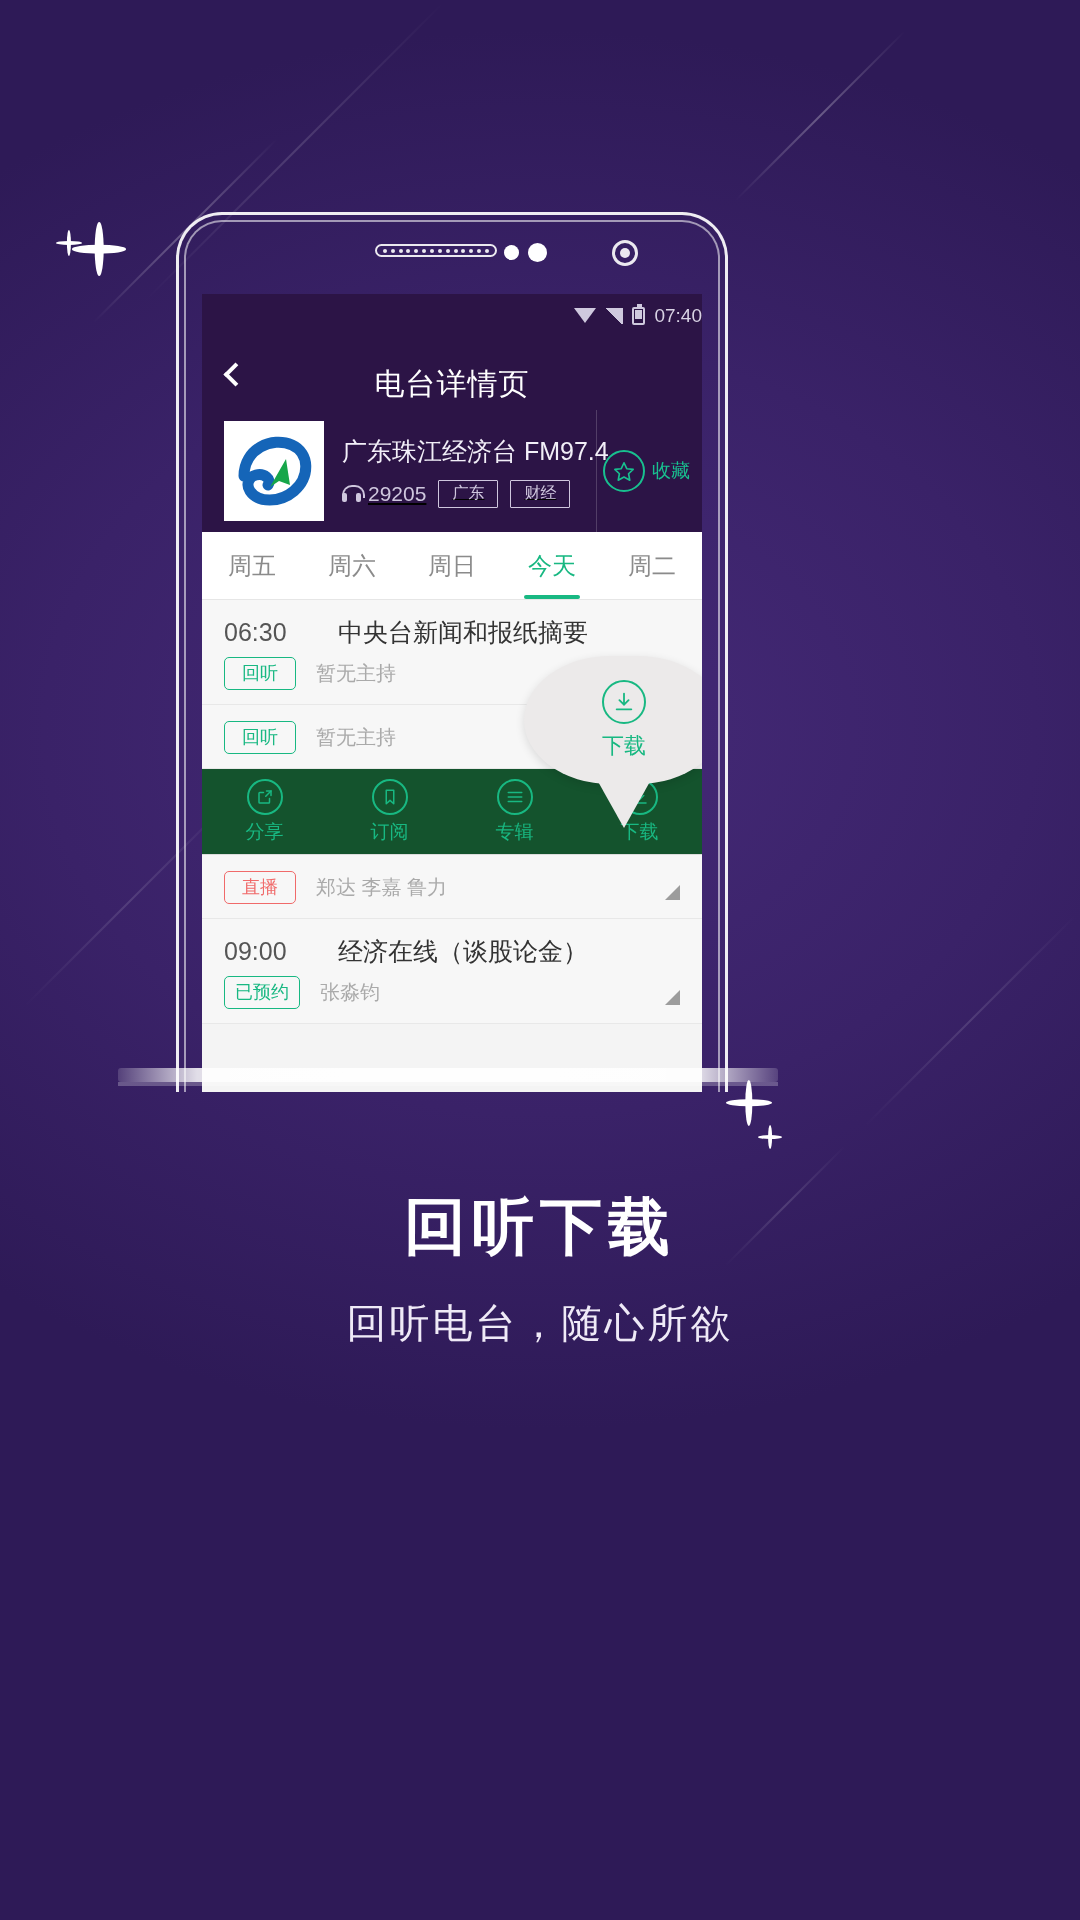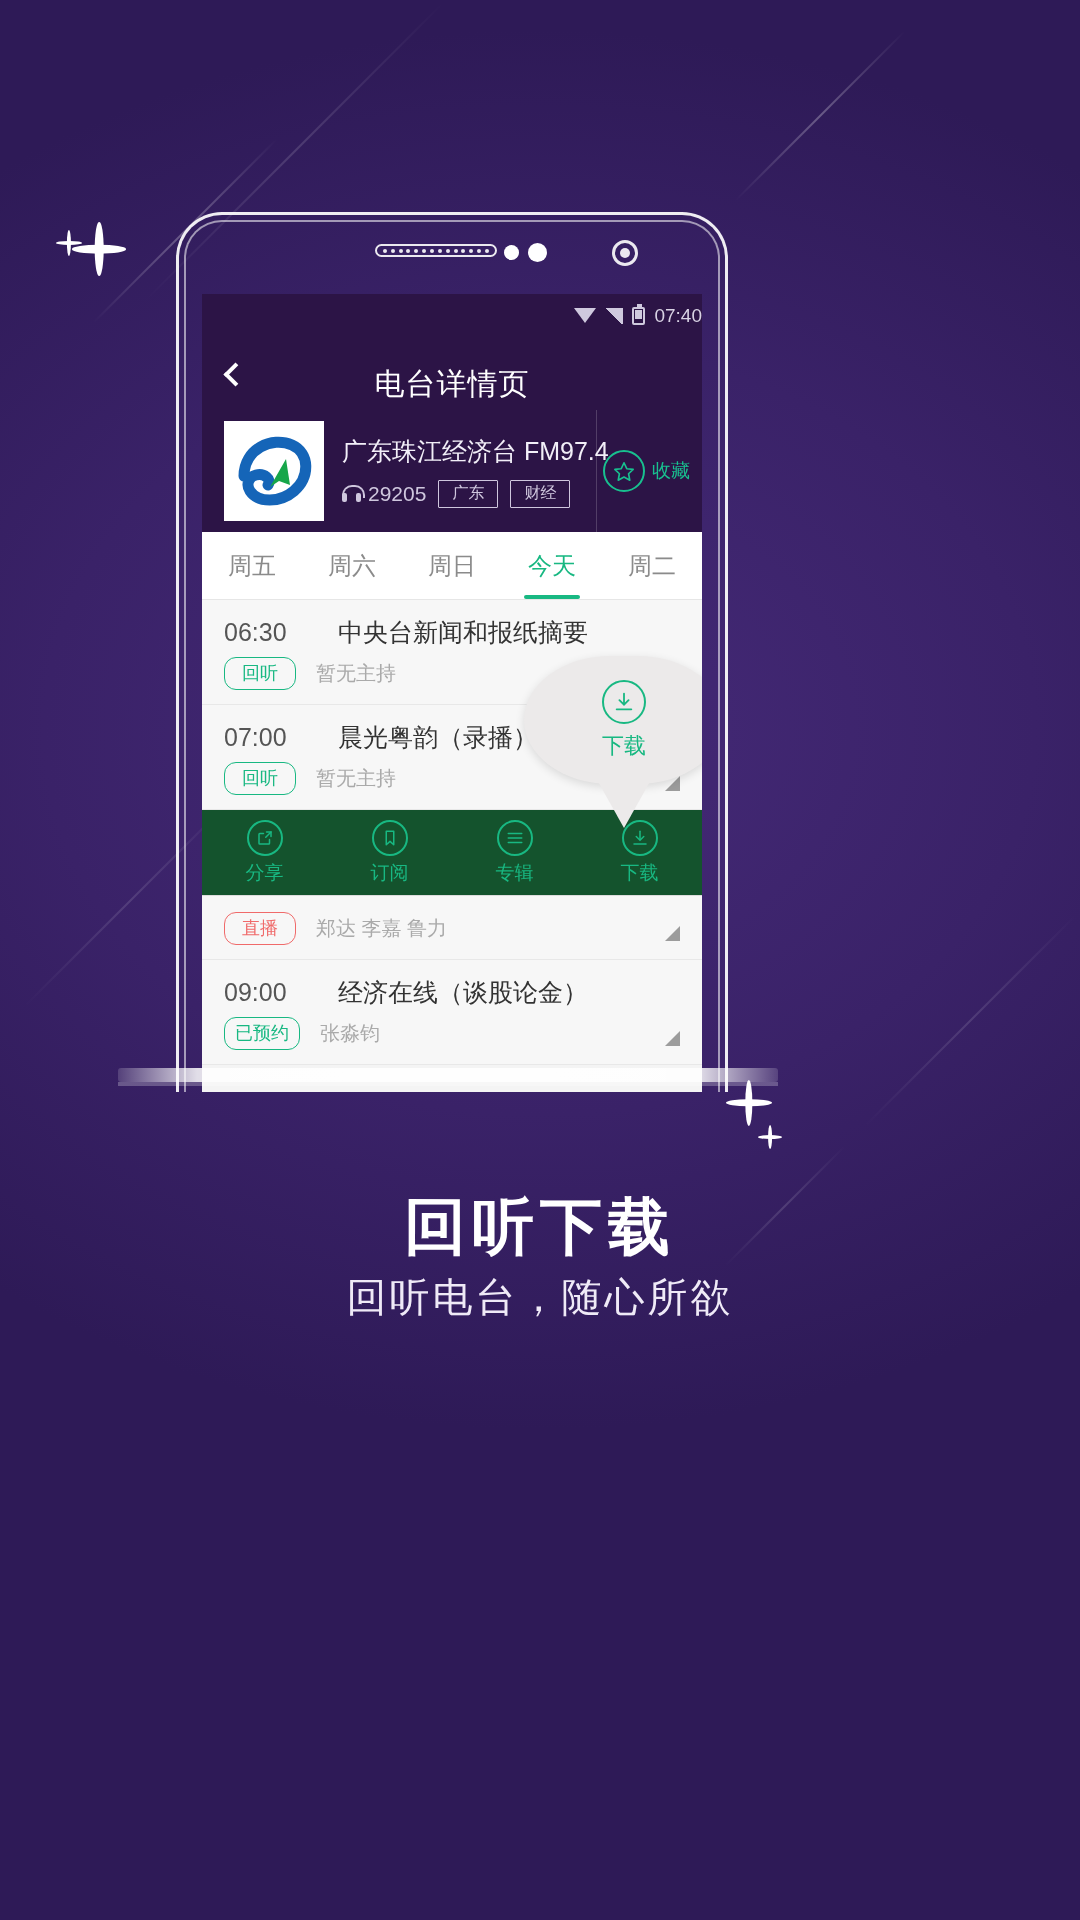--- a/index.html
+++ b/index.html
@@ -105,21 +105,21 @@
   }
 
   
   .station {
     background:#2c1446; height:122px; display:flex; align-items:center; padding:0 6px 0 22px;
   }
   .logo { width:100px; height:100px; background:#fff; flex:none; position:relative; overflow:hidden;}
   .logo svg { position:absolute; left:0; top:0; }
   .st-info { flex:1; padding-left:18px; min-width:0; }
   .st-name { color:#f2eff8; font-size:25px; margin-bottom:12px; white-space:nowrap; }
-  .st-meta { display:flex; align-items:center; gap:12px; }
+  .st-meta { display:flex; align-items:center; gap:12px;text-decoration:underline; }
   .st-plays { color:#cfc7de; font-size:21px; display:flex; align-items:center; gap:7px; }
   .hp { width:19px; height:17px; position:relative; flex:none; }
   .hp::before{content:"";position:absolute;left:0;top:0;width:19px;height:11px;border:2.5px solid #cfc7de;border-bottom:none;border-radius:10px 10px 0 0;}
   .hp::after{content:"";position:absolute;left:0;bottom:0;width:5px;height:9px;background:#cfc7de;border-radius:2px;box-shadow:14px 0 0 0 #cfc7de;}
   .tag {
     border:1.5px solid #cfc7de; color:#cfc7de; font-size:16px;
     border-radius:1px; padding:2px 13px 3px; white-space:nowrap;
   }
   .fav {
     width:100px; flex:none; display:flex; flex-direction:row; align-items:center;
@@ -148,21 +148,21 @@
   }
 
   
   .proglist { background:#f7f7f7; }
   .prog { padding:16px 22px 14px; border-bottom:1px solid #e8e8e8; position:relative; }
   .prog-top { display:flex; align-items:baseline; gap:22px; margin-bottom:8px;}
   .prog-time { color:#555; font-size:25px; min-width:92px;}
   .prog-name { color:#333; font-size:25px; }
   .prog-bot { display:flex; align-items:center; gap:20px;}
   .badge {
-    font-size:18px; border-radius:12px; padding:3px 10px 4px;
+    font-size:18px; border-radius:5px; padding:3px 10px 4px;
     border:1.5px solid #18b882; color:#18b882; min-width:72px; text-align:center;
   }
   .badge.live { border-color:#f06a6a; color:#f06a6a; }
   .prog-host { color:#aaa; font-size:20px; }
   .corner {
     position:absolute; right:22px; bottom:18px; width:0; height:0;
     border-left:15px solid transparent; border-bottom:15px solid #9c9c9c;
   }
 
   
@@ -204,21 +204,21 @@
     position:absolute; left:118px; top:1082px; width:660px; height:4px;
     background:rgba(255,255,255,.25);
   }
 
   
   .headline {
     position:absolute; left:0; right:0; top:1185px; text-align:center;
     color:#fff; font-size:62px; font-weight:bold; letter-spacing:6px;
   }
   .subline {
-    position:absolute; left:0; right:0; top:1270px; text-align:center;
+    position:absolute; left:0; right:0; top:1296px; text-align:center;
     color:#efeaf7; font-size:40px; letter-spacing:3px;
   }
 </style>
 </head>
 <body>
 
 <div class="bg"></div>
 <div class="bg-line ln1"></div>
 <div class="bg-line ln2"></div>
 <div class="bg-line ln3"></div>
@@ -311,24 +311,20 @@
         <div class="prog-top">
           <span class="prog-time">06:30</span>
           <span class="prog-name">中央台新闻和报纸摘要</span>
         </div>
         <div class="prog-bot">
           <span class="badge">回听</span>
           <span class="prog-host">暂无主持</span>
         </div>
       </div>
       <div class="prog">
-        <div class="prog-top">
-          <span class="prog-time">07:00</span>
-          <span class="prog-name">晨光粤韵（录播）</span>
-        </div>
         <div class="prog-bot">
           <span class="badge">回听</span>
           <span class="prog-host">暂无主持</span>
         </div>
         <span class="corner"></span>
       </div>
     </div>
 
     <div class="actionbar">
       <div class="action">

